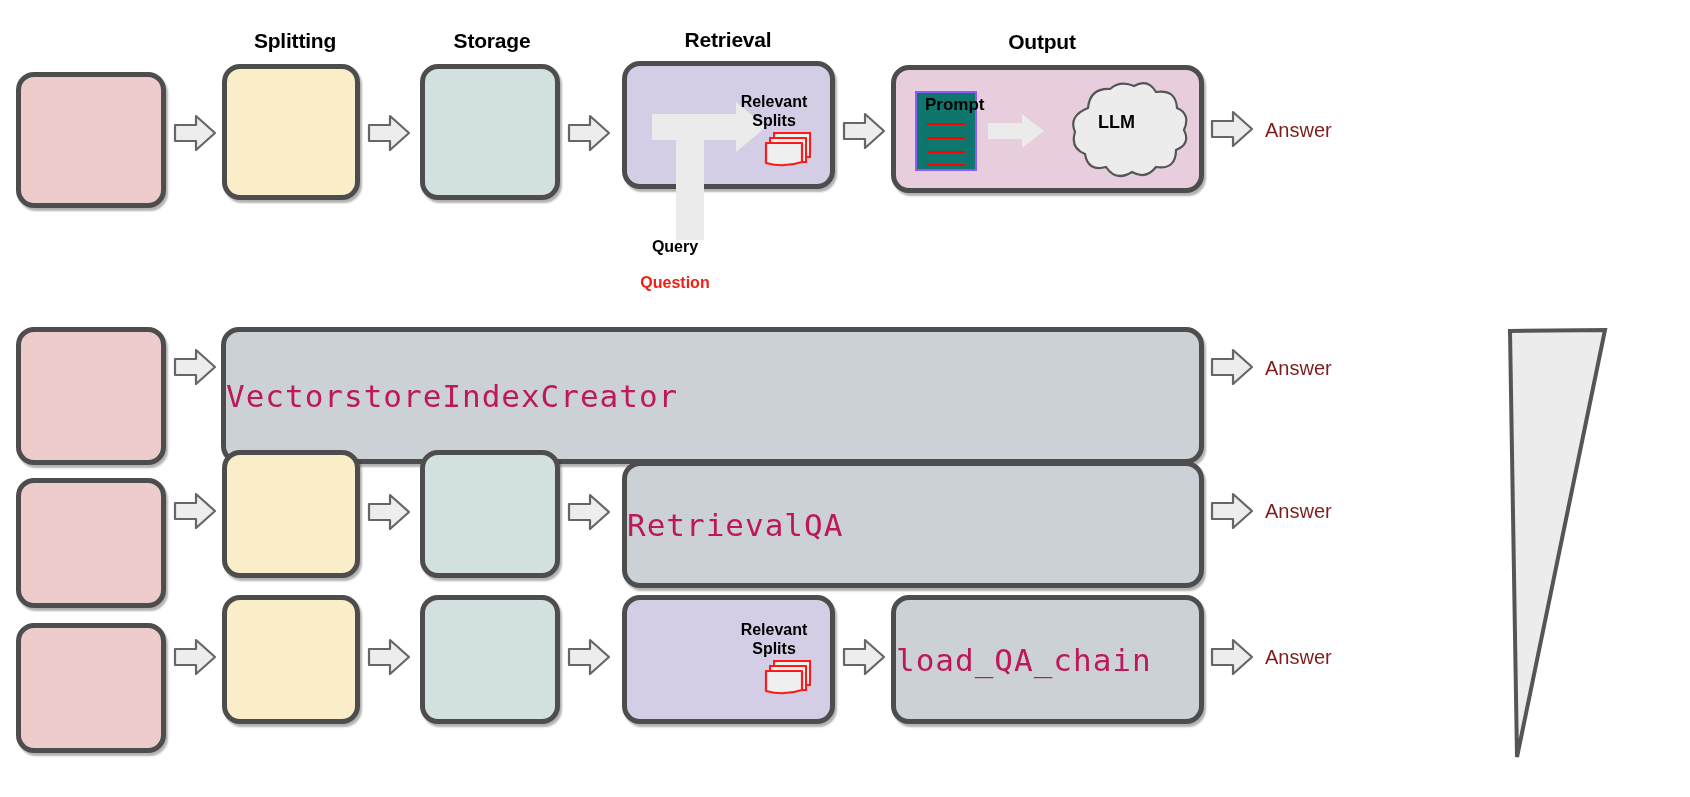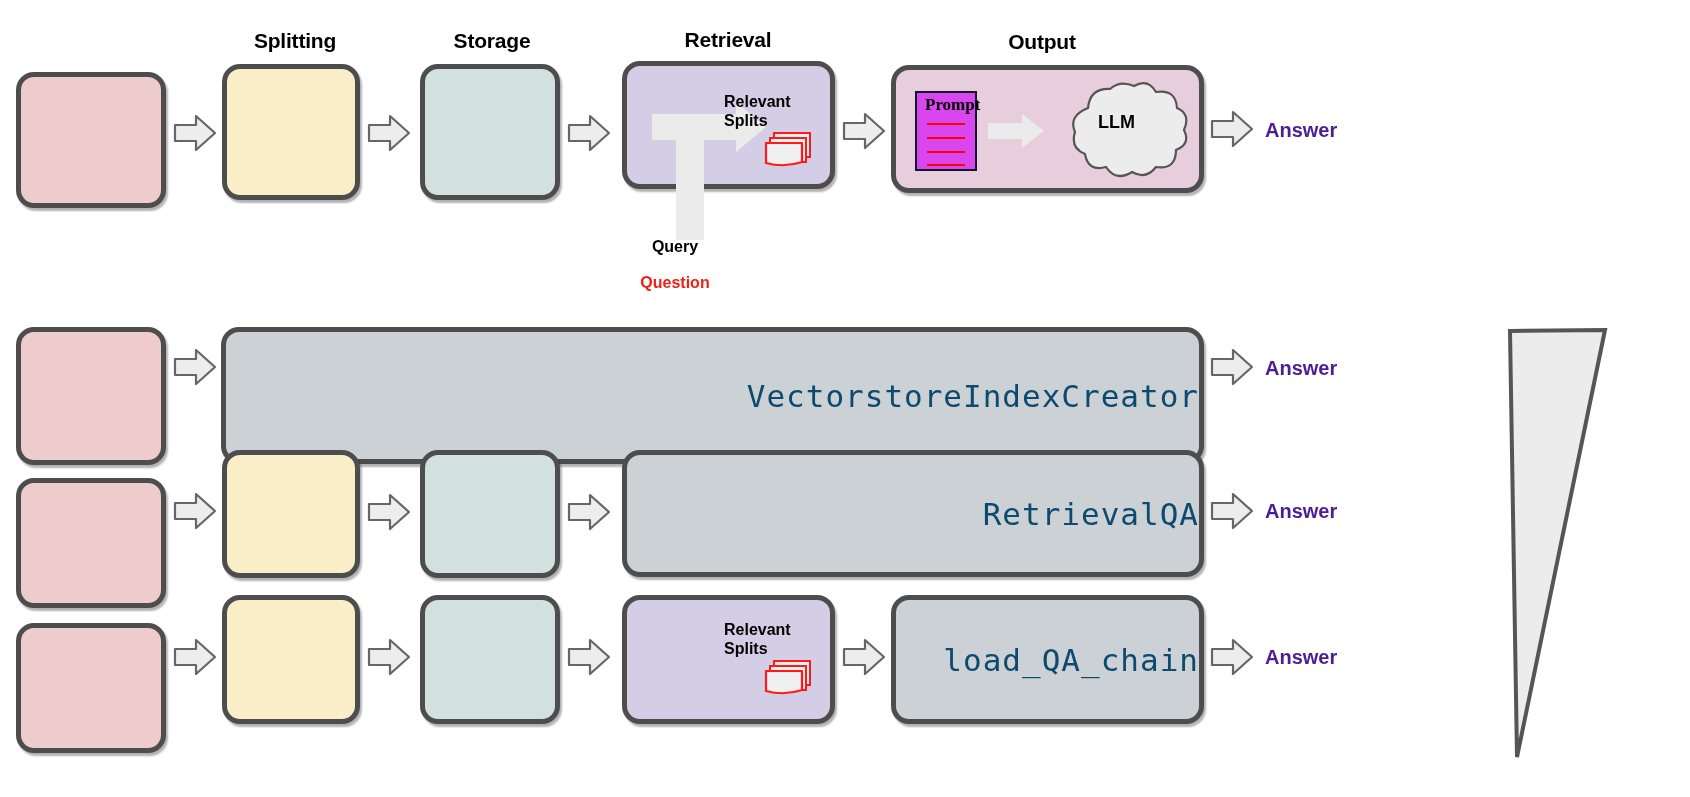--- a/index.html
+++ b/index.html
@@ -35,48 +35,47 @@
     letter-spacing:-0.2px;
   }
 
   
   .barrow{position:absolute;}
   .barrow svg{display:block;}
 
   
   .answer{
     position:absolute;
-    color:#4c1d95;
-    font-weight:bold;
+    color:#7f1d1d;
+    font-weight:normal;
     font-size:20px;
     white-space:nowrap;
   }
 
   
   .tarrow{position:absolute;}
 
   
   .splits-label{
     position:absolute;
-    text-align:left;
+    text-align:center;
     font-weight:bold;
     font-size:16px;
     line-height:19px;
     color:#000;
     white-space:nowrap;
   }
   .splits-icon{position:absolute;}
 
   
   .prompt-card{
     position:absolute;
-    background:#d946ef;
-    border:2px solid #0f172a;
+    background:#0f766e;
+    border:2px solid #8b5cf6;
     box-sizing:border-box;
-    font-family:Liberation Serif, serif;
   }
   .prompt-title{
     position:absolute;
     left:8px;top:2px;
     font-weight:bold;
     font-size:17px;
     color:#000;
   }
   .pline{position:absolute;height:2px;background:#ff0000;left:10px;right:10px;}
 
@@ -101,24 +100,24 @@
   }
   .qlabel .q1{color:#000;display:block;}
   .qlabel .q2{color:#f01e14;display:block;margin-top:13px;}
 
   
   .chainname{
     position:absolute;
     width:100%;
     top:50%;
     transform:translateY(-50%);
-    text-align:right;
+    text-align:left;
     font-family:"DejaVu Sans Mono","Liberation Mono",monospace;
     font-size:31px;
-    color:#0c4a6e;
+    color:#be185d;
     letter-spacing:1px;
   }
 
   
   .wedge-title{
     position:absolute;
     font-weight:bold;
     font-size:21px;
     color:#000;
     white-space:nowrap;
@@ -272,21 +271,21 @@
   </div>
 
   <div class="sbox fill-store" style="left:420px;top:450px;width:140px;height:128px;"></div>
 
   <div class="barrow" style="left:566px;top:489px;">
     <svg width="46" height="46" viewBox="0 0 46 46">
       <path d="M3 15 L24 15 L24 6 L43 23 L24 40 L24 31 L3 31 Z" fill="#ededed" stroke="#666666" stroke-width="2.2" stroke-linejoin="round"></path>
     </svg>
   </div>
 
-  <div class="sbox fill-chain" style="left:622px;top:450px;width:582px;height:127px;">
+  <div class="sbox fill-chain" style="left:622px;top:461px;width:582px;height:127px;">
     <div class="chainname">RetrievalQA</div>
   </div>
 
   <div class="barrow" style="left:1209px;top:488px;">
     <svg width="46" height="46" viewBox="0 0 46 46">
       <path d="M3 15 L24 15 L24 6 L43 23 L24 40 L24 31 L3 31 Z" fill="#ededed" stroke="#666666" stroke-width="2.2" stroke-linejoin="round"></path>
     </svg>
   </div>
 
   <div class="answer" style="left:1265px;top:500px;">Answer</div>

